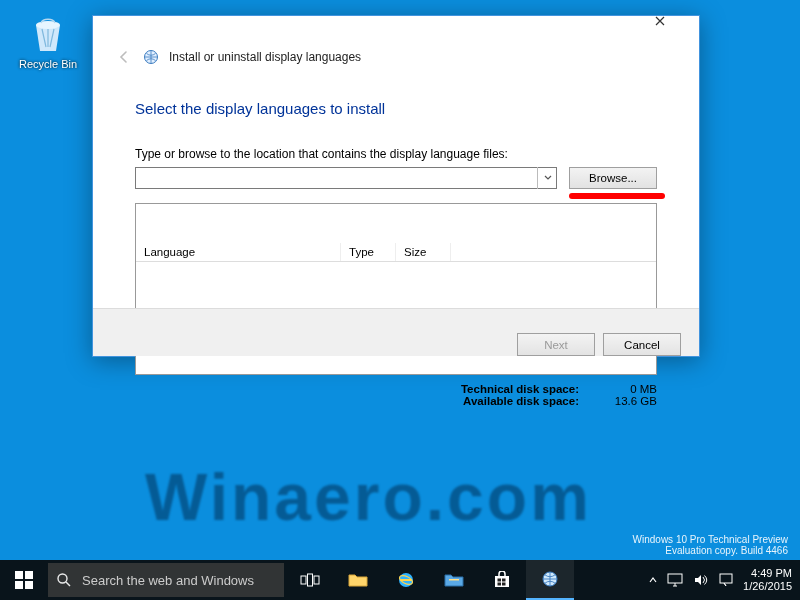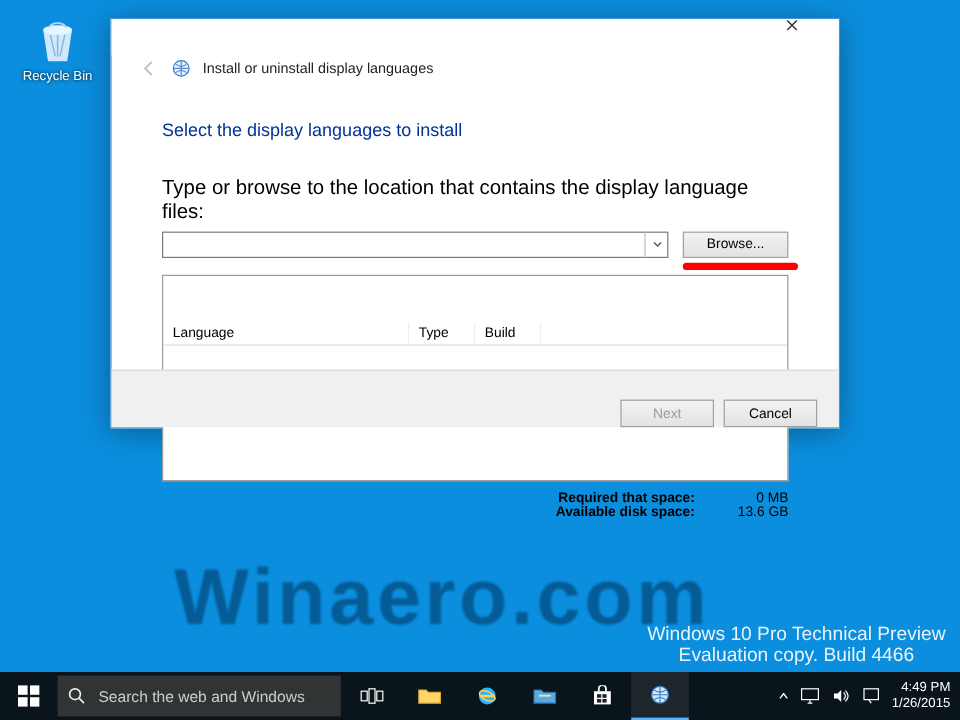--- a/index.html
+++ b/index.html
@@ -2,32 +2,32 @@
 <html><head>
 <meta charset="utf-8">
 <style>
   * { box-sizing: border-box; margin: 0; padding: 0; font-family: "Segoe UI", Tahoma, sans-serif; }
   body { width: 800px; height: 600px; overflow: hidden; position: relative; background: #0b8ede; }
   
   .desktop { position: absolute; inset: 0; }
   .recycle-bin { position: absolute; left: 18px; top: 15px; width: 60px; text-align: center; color: #fff; font-size: 11px; text-shadow: 0 0 3px #000; }
   .recycle-bin .icon { width: 40px; height: 40px; margin: 0 auto 3px; }
   .watermark-logo { position: absolute; left: 145px; bottom: 65px; font-size: 66px; font-weight: 600; letter-spacing: 3px; color: rgba(0,50,90,0.55); filter: blur(1px); }
-  .watermark-right { position: absolute; right: 12px; bottom: 44px; text-align: center; font-size: 16px; color: rgba(255,255,255,0.9); }
+  .watermark-right { position: absolute; right: 12px; bottom: 44px; text-align: right; font-size: 10px; color: rgba(255,255,255,0.9); }
 
   
   .dialog { position: absolute; left: 92px; top: 15px; width: 608px; height: 342px; background: #fff; border: 1px solid #4294de; box-shadow: 0 4px 24px rgba(0,0,0,0.35); }
   .dialog-titlebar { position: relative; height: 30px; background: #fff; }
   .dialog-close { position: absolute; right: 0; top: 0; width: 44px; height: 28px; text-align: center; line-height: 28px; font-size: 12px; color: #333; cursor: pointer; }
   .dialog-header { display: flex; align-items: center; gap: 10px; padding: 2px 14px 6px 22px; font-size: 12px; color: #222; }
   .back-arrow { width: 18px; height: 18px; border-radius: 50%; display:flex; align-items:center; justify-content:center; color:#999; }
   .lp-icon { width: 16px; height: 16px; display:inline-block; }
   .dialog-body { padding: 28px 42px 0 42px; }
   .heading { color: #003399; font-size: 15px; font-weight: 400; margin-bottom: 30px; }
-  .prompt { font-size: 17px; color: #000; margin-bottom: 6px; }
+  .prompt { font-size: 12px; color: #000; margin-bottom: 6px; }
   .path-row { display:flex; gap: 12px; align-items:center; }
   .path-combo { position:relative; flex: 1; }
   .path-combo input { width: 100%; height: 22px; border: 1px solid #7a7a7a; padding: 1px 22px 1px 4px; font-size: 12px; }
   .path-combo .caret { position:absolute; right:0; top:0; width:20px; height:22px; border-left:1px solid #bbb; display:flex; align-items:center; justify-content:center; }
   .browse-btn { width: 88px; height: 22px; border: 1px solid #9f9f9f; background: linear-gradient(#f3f3f3,#e2e2e2); font-size: 11.5px; cursor:pointer; }
   .redline { height: 6px; background: #f00; border-radius: 3px; margin: 4px 0 4px 434px; width: 96px; }
 
   .lang-table { margin-top: 4px; border: 1px solid #999; height: 172px; background:#fff; }
   .lang-table .thead { display:flex; font-size: 11.5px; border-bottom: 1px solid #ddd; }
   .lang-table .th { padding: 3px 8px; border-right: 1px solid #eee; margin-top: 39px; }
@@ -115,27 +115,27 @@
           </div>
         </div>
         <button class="browse-btn">Browse...</button>
       </div>
       <div class="redline"></div>
 
       <div class="lang-table">
         <div class="thead">
           <div class="th lang">Language</div>
           <div class="th type">Type</div>
-          <div class="th size">Build</div>
+          <div class="th size">Size</div>
         </div>
       </div>
 
       <div class="disk-info">
         <div class="row">
-          <span class="lbl">Required that space:</span>
+          <span class="lbl">Technical disk space:</span>
           <span class="val">0 MB</span>
         </div>
         <div class="row">
           <span class="lbl">Available disk space:</span>
           <span class="val">13.6 GB</span>
         </div>
       </div>
     </div>
 
     <div class="dialog-footer">

